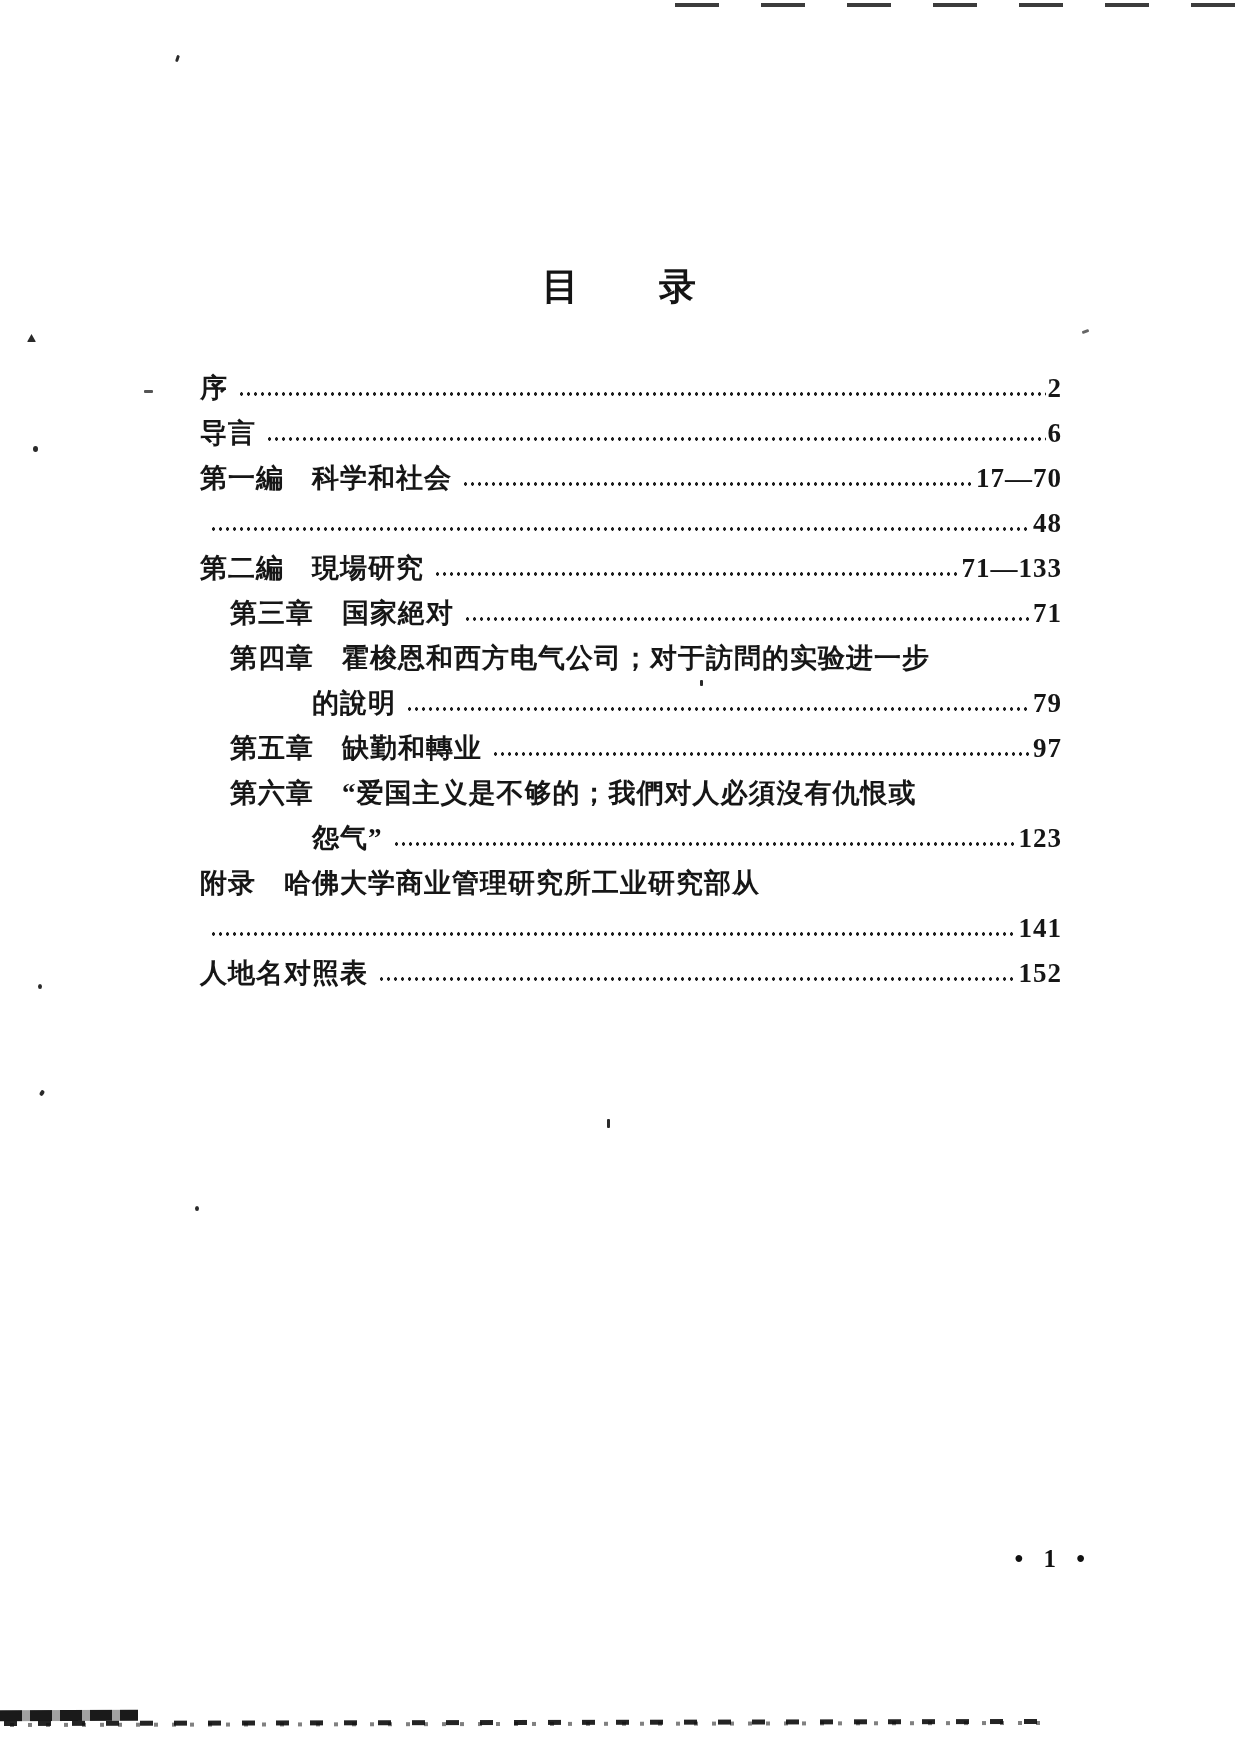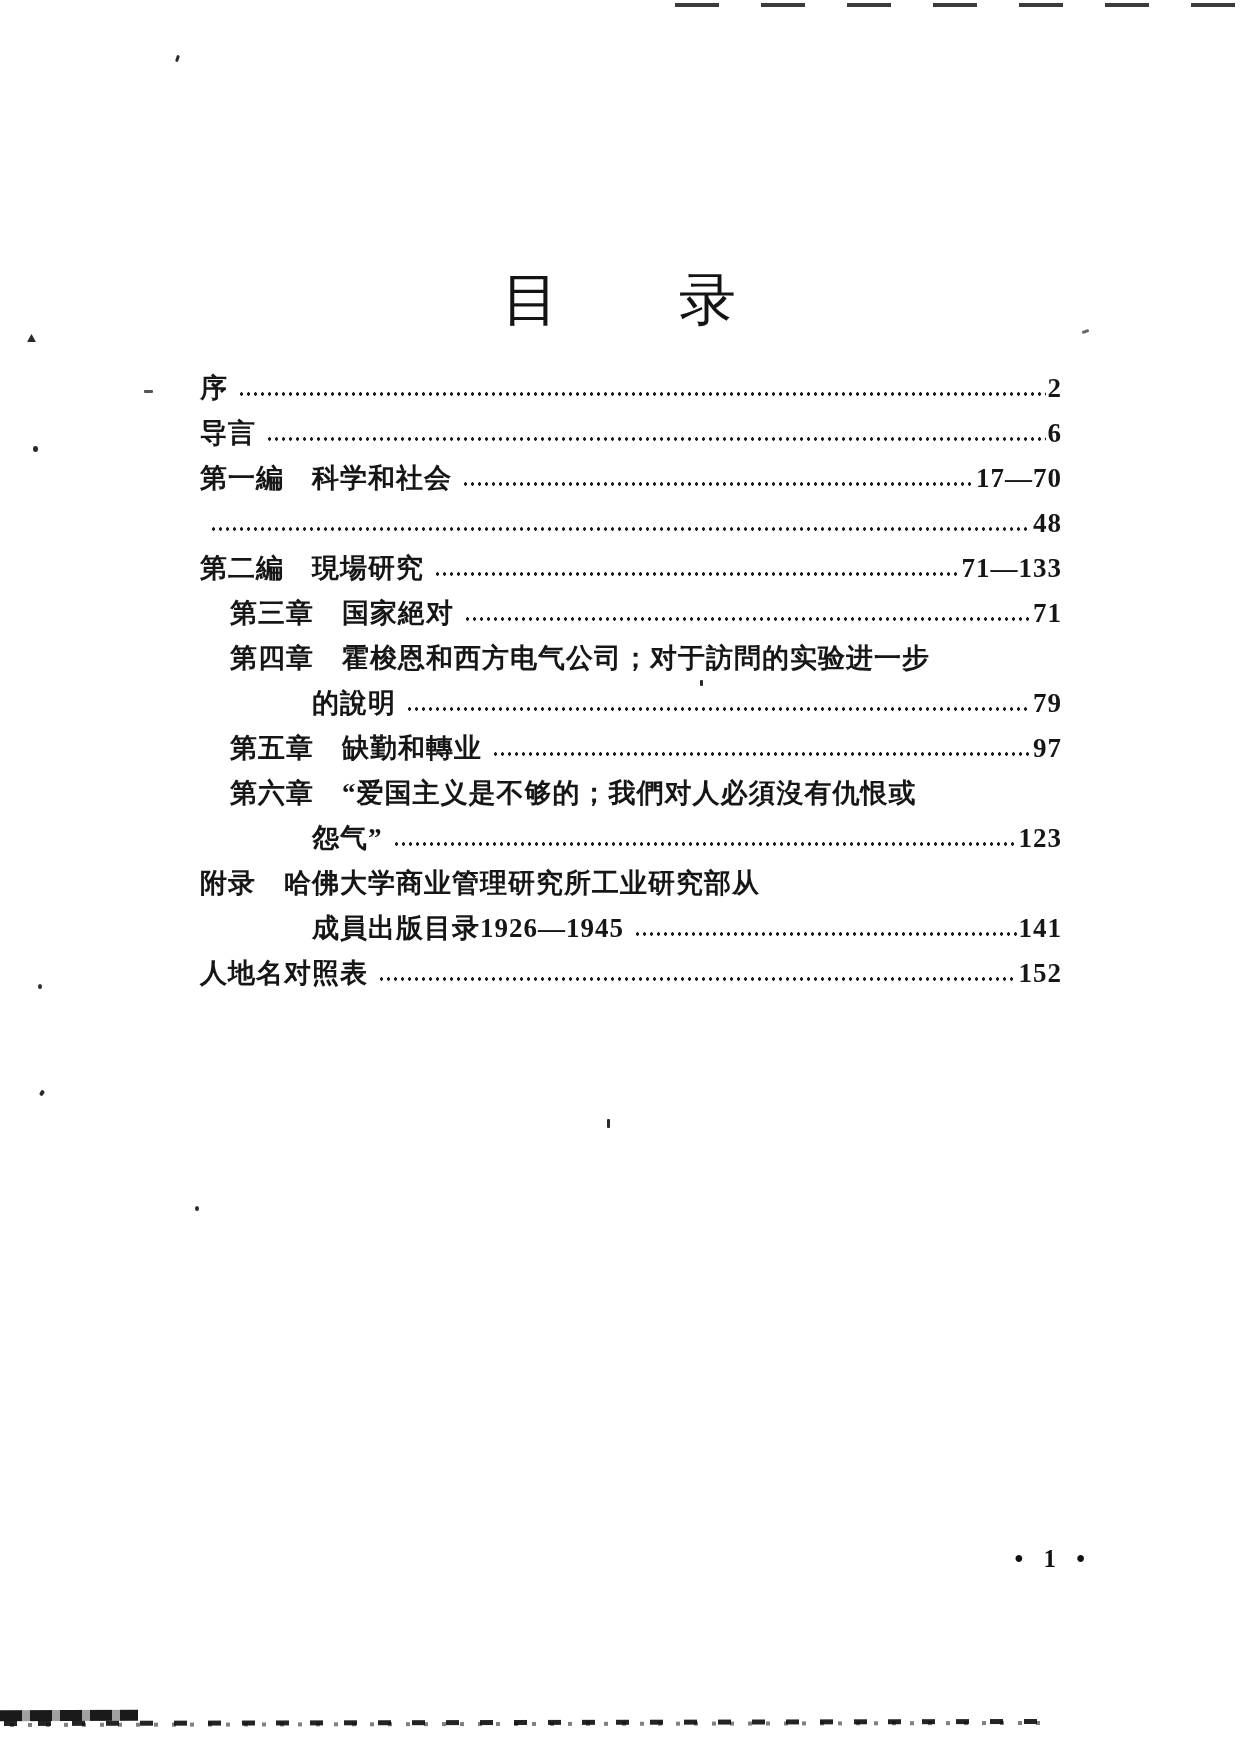--- a/index.html
+++ b/index.html
@@ -4,21 +4,21 @@
 <style>
   html,body{margin:0;padding:0;}
   body{
     width:1240px;height:1754px;position:relative;
     background:#ffffff;overflow:hidden;
     font-family:"Liberation Serif","DejaVu Serif",serif;
     color:#1b1b1b;
   }
   .page-title{
     position:absolute;top:262px;left:0;width:1240px;
-    text-align:center;font-size:57px;font-weight:400;
+    text-align:center;font-size:37px;font-weight:700;
     letter-spacing:2px;color:#141414;
   }
   .toc{
     position:absolute;left:200px;top:360px;width:862px;
   }
   .toc-row{
     display:flex;align-items:flex-end;height:45px;
     font-size:27px;letter-spacing:1px;line-height:34px;
     font-weight:600;color:#161616;
   }
@@ -143,21 +143,20 @@
     </div>
     <div class="toc-row lvl1">
       <span class="entry-text ind2">怨气”</span>
       <span class="leader"></span>
       <span class="page-num">123</span>
     </div>
     <div class="toc-row lvl0">
       <span class="entry-text ind0">附录　哈佛大学商业管理研究所工业研究部从</span>
     </div>
     <div class="toc-row lvl1">
-      <span class="entry-text ind2">成員出版目录1926—1945</span>
       <span class="leader"></span>
       <span class="page-num">141</span>
     </div>
     <div class="toc-row lvl0">
       <span class="entry-text ind0">人地名对照表</span>
       <span class="leader"></span>
       <span class="page-num">152</span>
     </div>
   </div>
 

